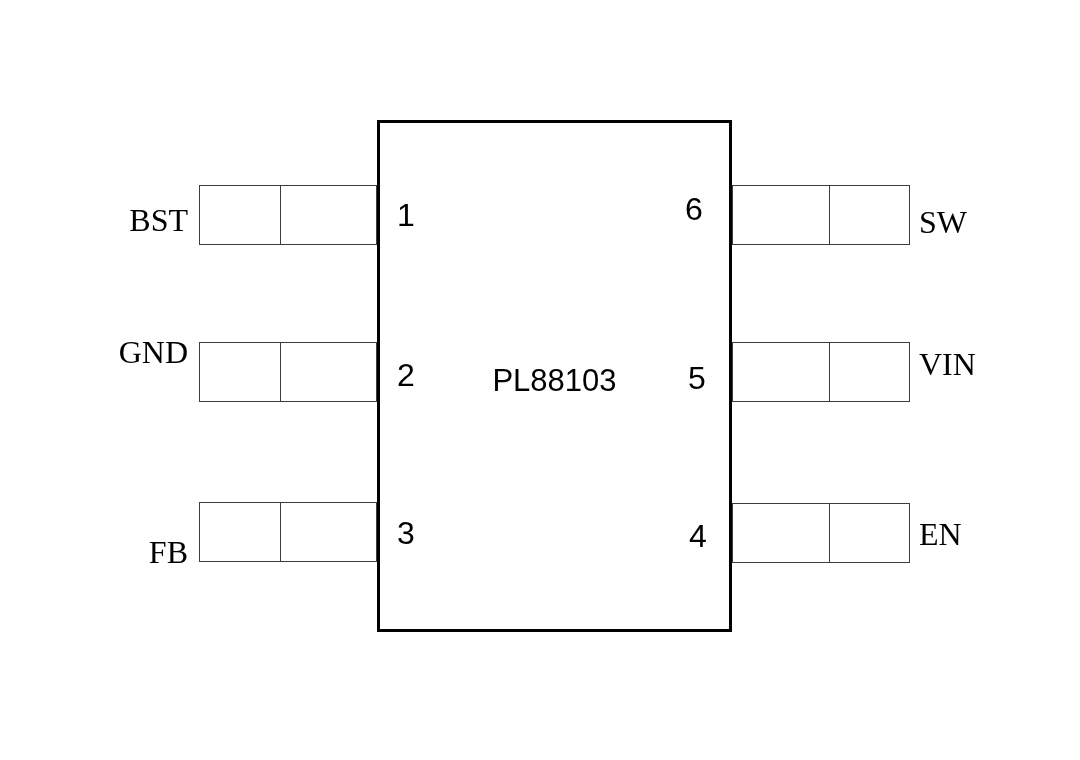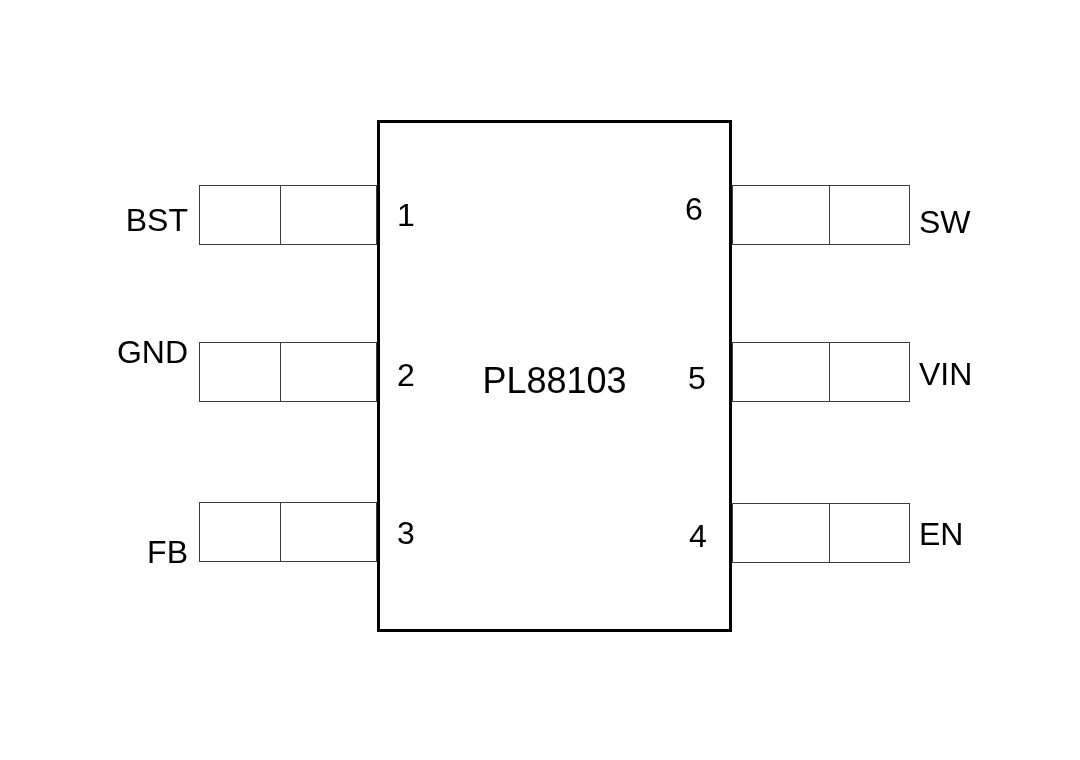--- a/index.html
+++ b/index.html
@@ -27,21 +27,21 @@
     border: 3px solid #000000;
     box-sizing: border-box;
     background: #ffffff;
     z-index: 2;
   }
   .part-number {
     position: absolute;
     left: 50%;
     top: 258px;
     transform: translate(-50%, -50%);
-    font-size: 36px;
+    font-size: 31px;
     white-space: nowrap;
   }
 
   
   .lead {
     position: absolute;
     width: 178px;
     height: 60px;
     border: 1px solid #3c3c3c;
     box-sizing: border-box;
@@ -73,24 +73,26 @@
   .pin-label {
     position: absolute;
     transform: translateY(-50%);
     font-size: 32px;
     white-space: nowrap;
     z-index: 3;
   }
   .pin-label.left-label {
     right: 892px;
     text-align: right;
+    font-family: Liberation Serif, serif;
   }
   .pin-label.right-label {
     left: 919px;
     text-align: left;
+    font-family: Liberation Serif, serif;
   }
 </style>
 </head>
 <body>
 
 <div class="canvas">
 
   <div class="lead left-side" style="top:185px">
     <div class="divider"></div>
   </div>
@@ -120,16 +122,16 @@
   <div class="pin-number" style="left:406px; top:533px">3</div>
   <div class="pin-number" style="left:694px; top:209px">6</div>
   <div class="pin-number" style="left:697px; top:378px">5</div>
   <div class="pin-number" style="left:698px; top:536px">4</div>
 
   <div class="pin-label left-label" style="top:220px">BST</div>
   <div class="pin-label left-label" style="top:352px">GND</div>
   <div class="pin-label left-label" style="top:552px">FB</div>
 
   <div class="pin-label right-label" style="top:222px">SW</div>
-  <div class="pin-label right-label" style="top:374px">VIN</div>
+  <div class="pin-label right-label" style="top:364px">VIN</div>
   <div class="pin-label right-label" style="top:534px">EN</div>
 
 </div>
 
 </body></html>

